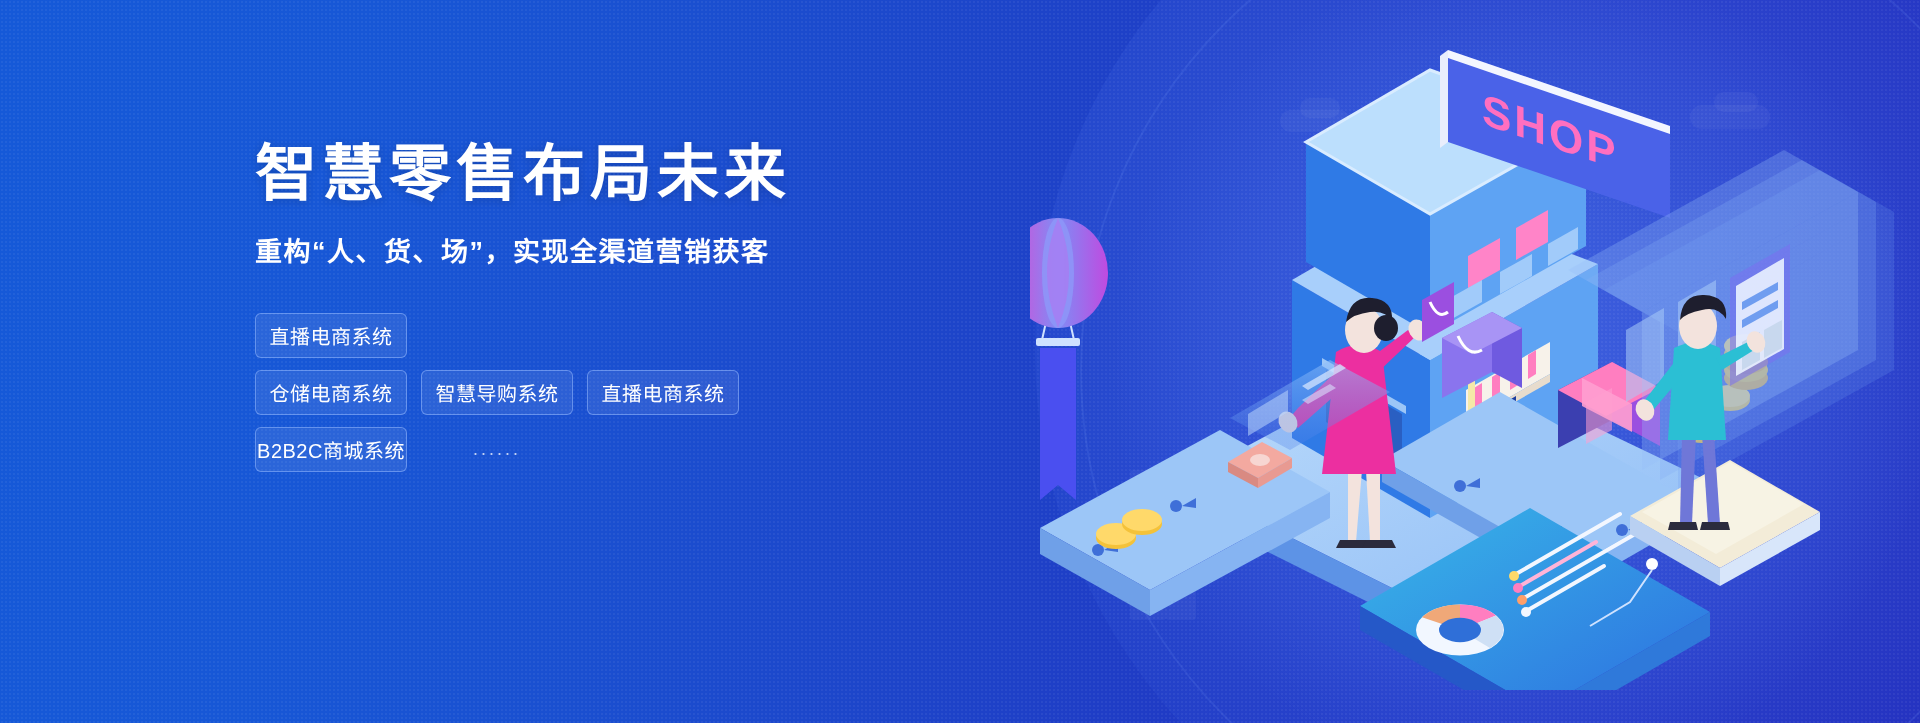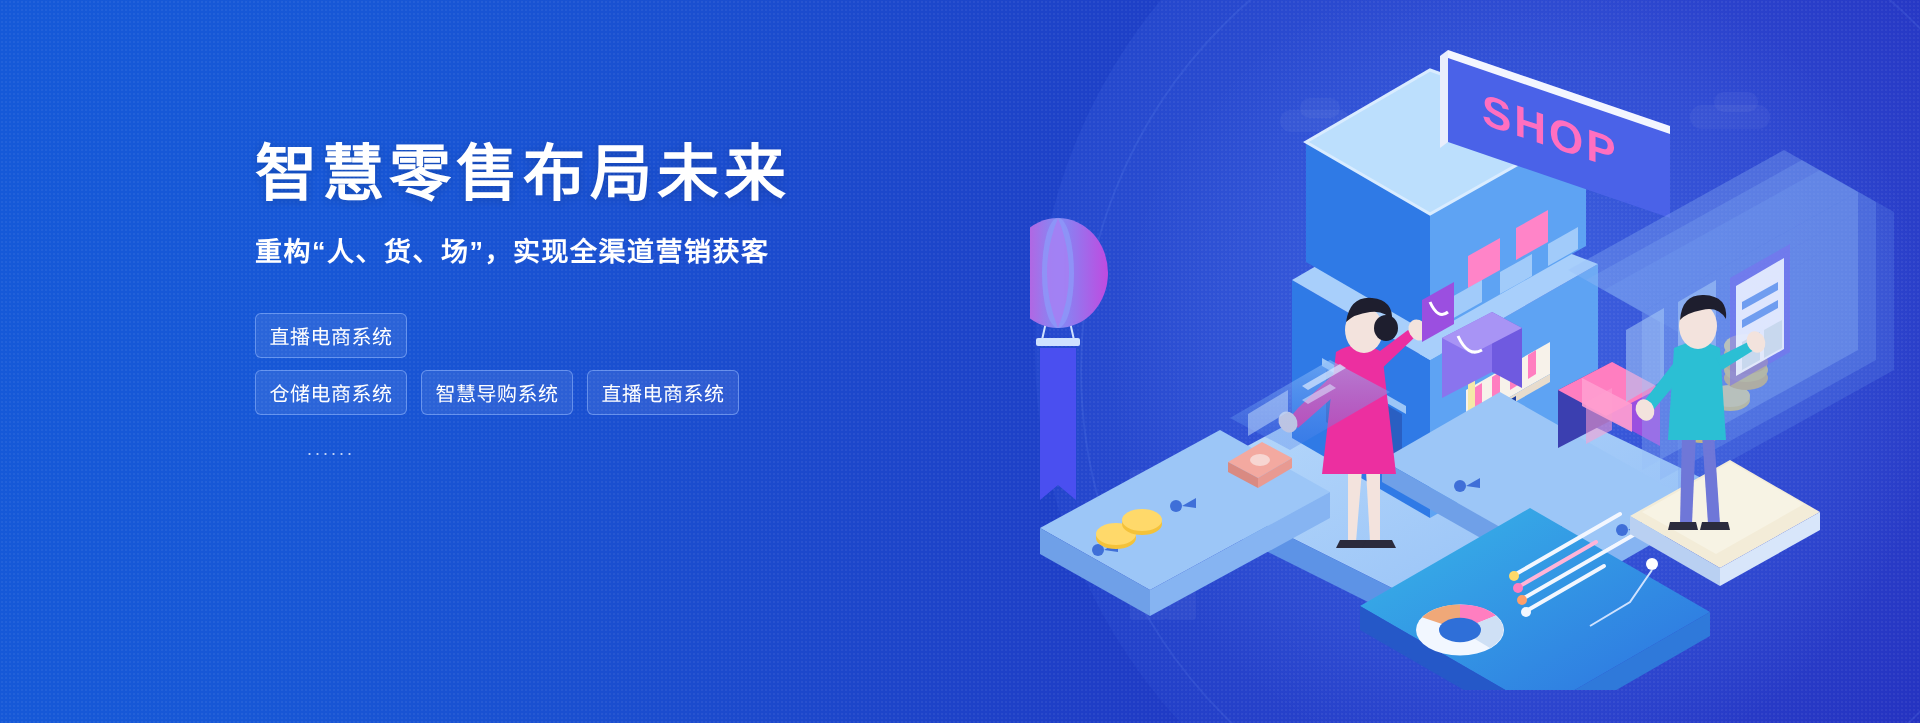--- a/index.html
+++ b/index.html
@@ -421,19 +421,20 @@
         <div class="tag">直播电商系统</div>
       </div>
 
       <div class="tag-row">
         <div class="tag">仓储电商系统</div>
         <div class="tag">智慧导购系统</div>
         <div class="tag">直播电商系统</div>
       </div>
 
       <div class="tag-row">
+        <div class="tag">B2B2C商城系统</div>
         <div class="tag ellipsis">......</div>
       </div>
 
     </div>
   </div>
 
 </div>
 
 </body></html>

